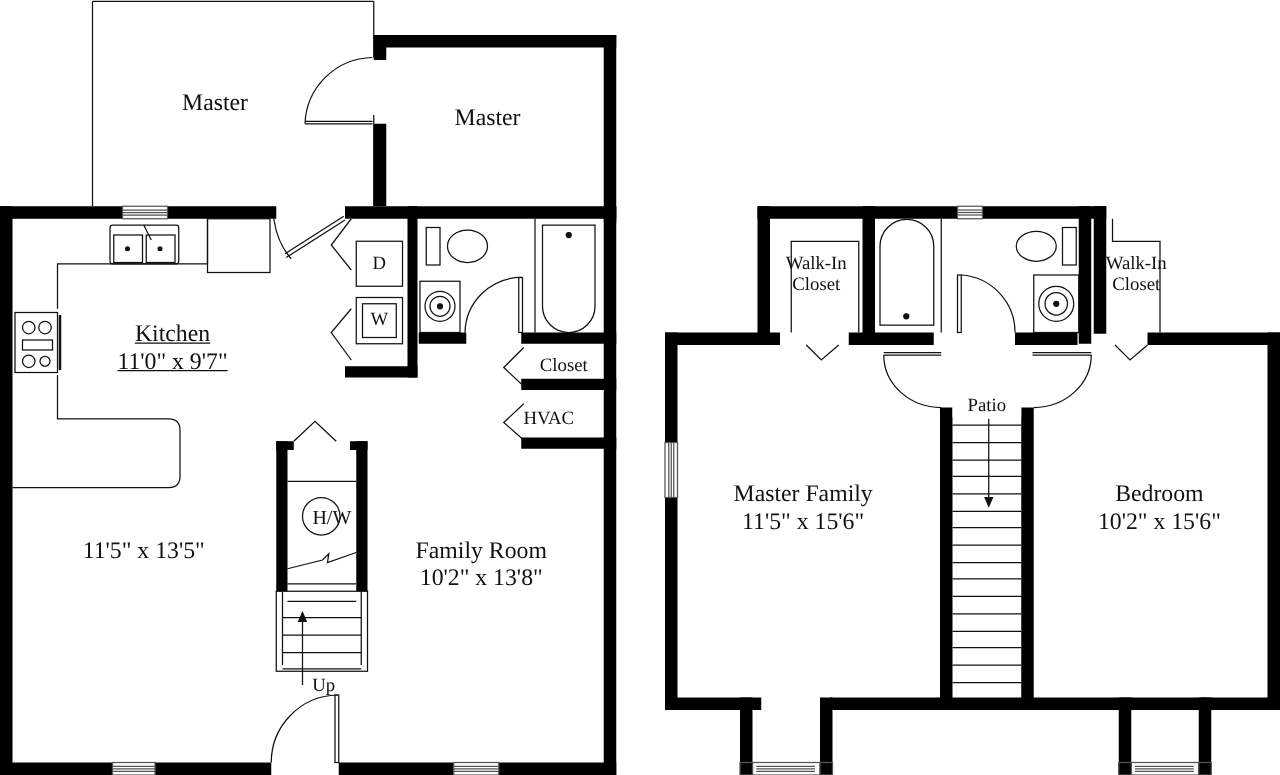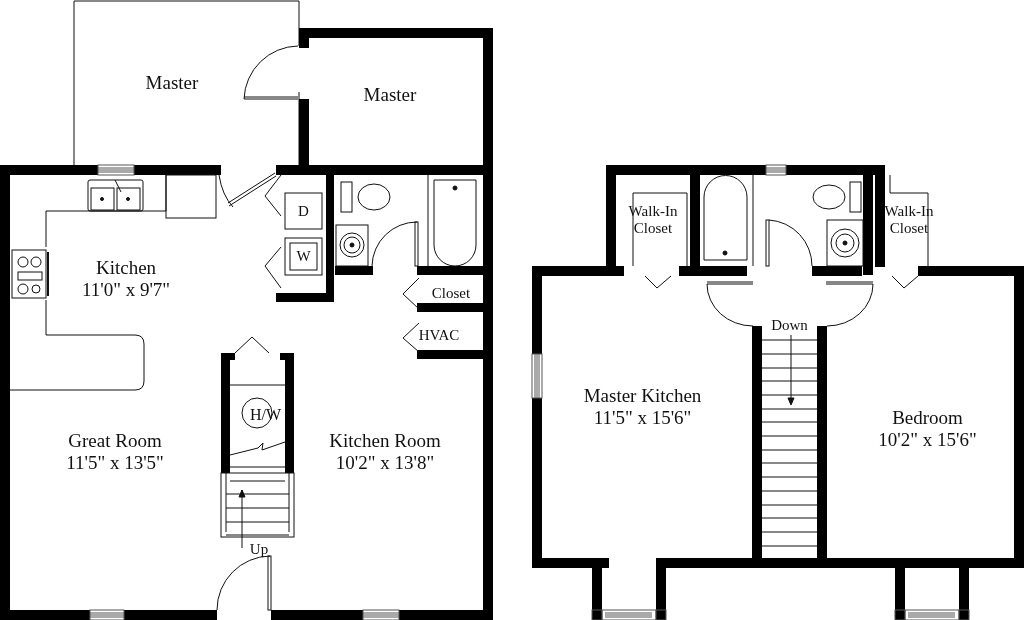--- a/index.html
+++ b/index.html
@@ -285,30 +285,29 @@
     </g>
   </g>
 </svg>
 
 <div class="lbl room-lg" style="left:137px;top:72px;width:70px;">
   <span>Master</span>
 </div>
 <div class="lbl room-lg" style="left:350px;top:84px;width:80px;">
   <span>Master</span>
 </div>
-<div class="lbl room-lg" style="left:56px;top:257px;width:140px;">
+<div class="lbl room-lg" style="left:68px;top:257px;width:140px;text-decoration:underline;">
   <span>Kitchen</span>
   <span>11'0" x 9'7"</span>
 </div>
 <div class="lbl room-lg" style="left:40px;top:430px;width:150px;">
-  <span>Great Room</span>
   <span>11'5" x 13'5"</span>
 </div>
 <div class="lbl room-lg" style="left:310px;top:430px;width:150px;">
-  <span>Kitchen Room</span>
+  <span>Family Room</span>
   <span>10'2" x 13'8"</span>
 </div>
 <div class="lbl room-sm" style="left:422px;top:285px;width:58px;">
   <span>Closet</span>
 </div>
 <div class="lbl room-sm" style="left:412px;top:327px;width:54px;">
   <span>HVAC</span>
 </div>
 <div class="lbl room-sm" style="left:285px;top:203px;width:37px;">
   <span>D</span>
@@ -325,22 +324,22 @@
 
 <div class="lbl room-sm" style="left:616px;top:203px;width:74px;">
   <span>Walk-In</span>
   <span>Closet</span>
 </div>
 <div class="lbl room-sm" style="left:873px;top:203px;width:72px;">
   <span>Walk-In</span>
   <span>Closet</span>
 </div>
 <div class="lbl room-lg" style="left:555px;top:385px;width:175px;">
-  <span>Master Kitchen</span>
+  <span>Master Family</span>
   <span>11'5" x 15'6"</span>
 </div>
-<div class="lbl room-lg" style="left:855px;top:407px;width:145px;">
+<div class="lbl room-lg" style="left:855px;top:385px;width:145px;">
   <span>Bedroom</span>
   <span>10'2" x 15'6"</span>
 </div>
 <div class="lbl room-sm" style="left:762px;top:317px;width:55px;background:#fff;">
-  <span>Down</span>
+  <span>Patio</span>
 </div>
 
 </body></html>

